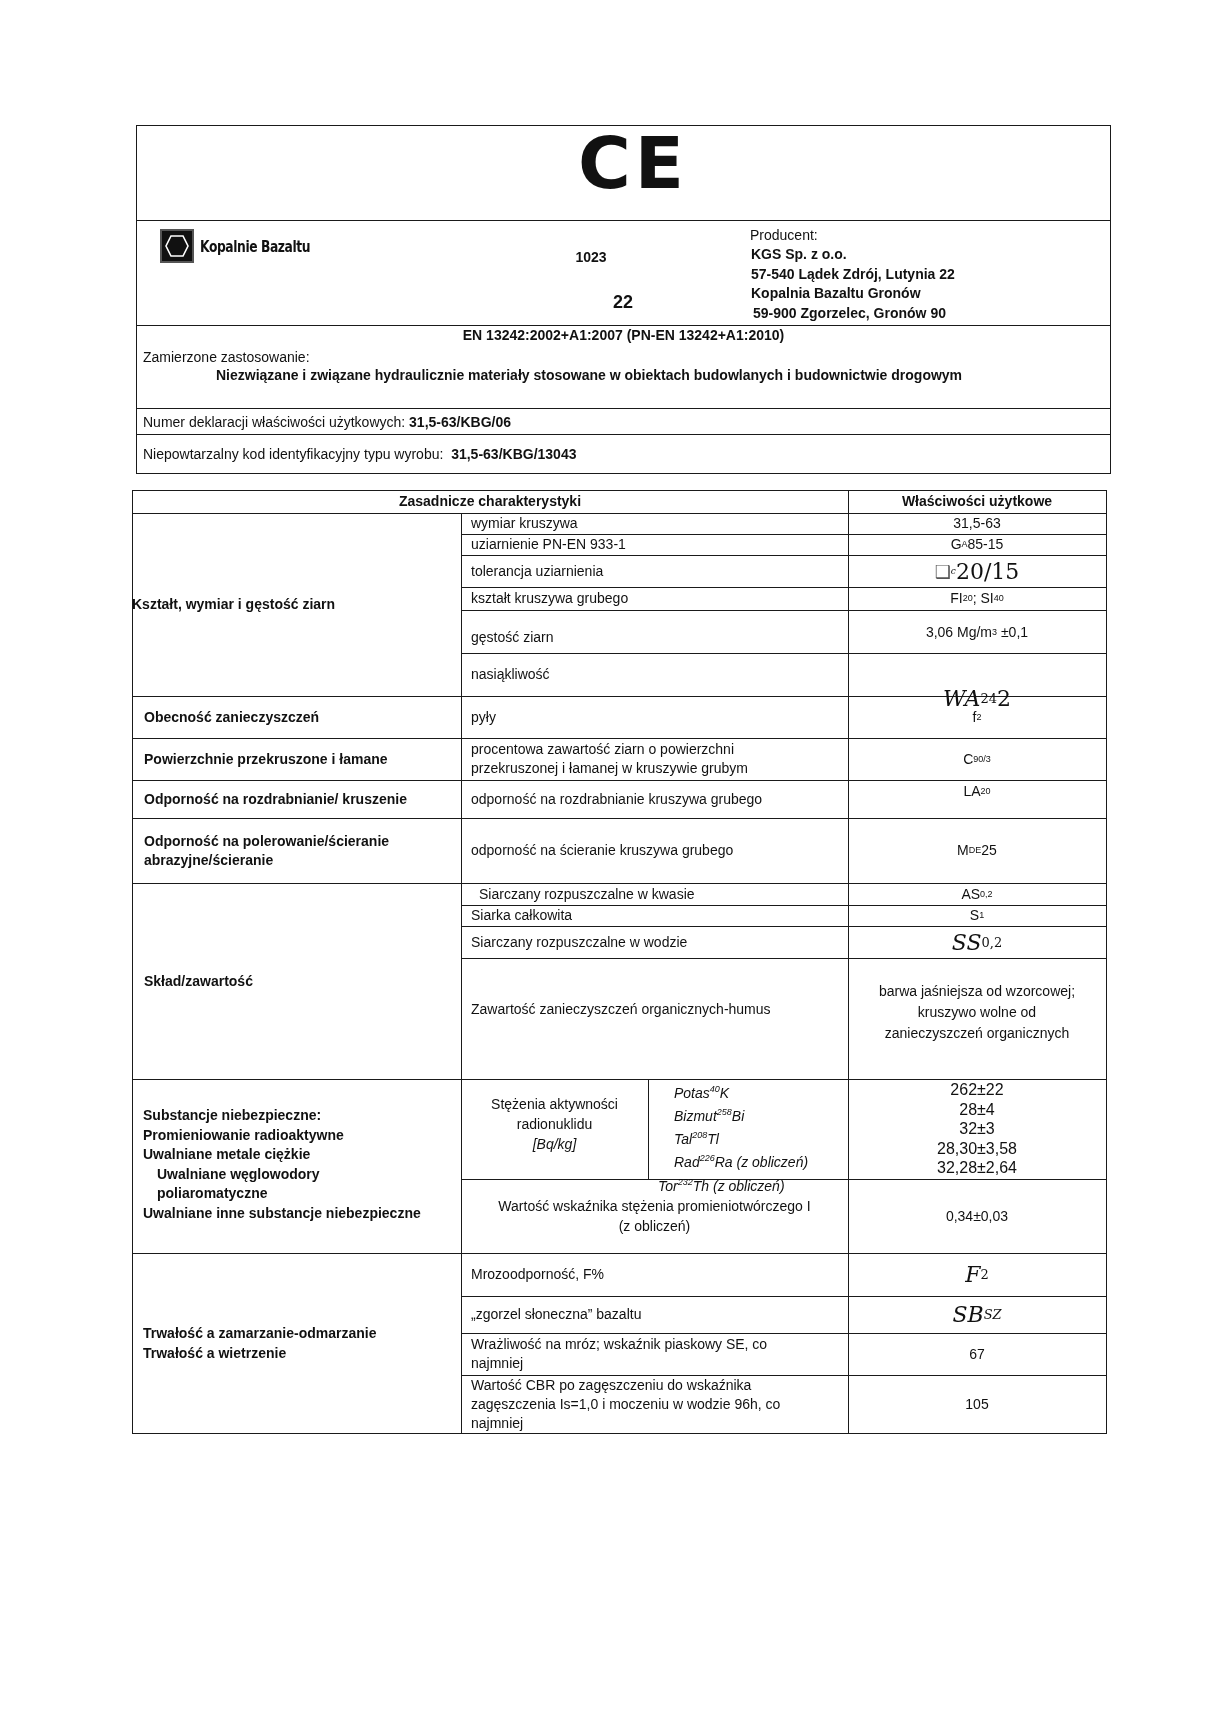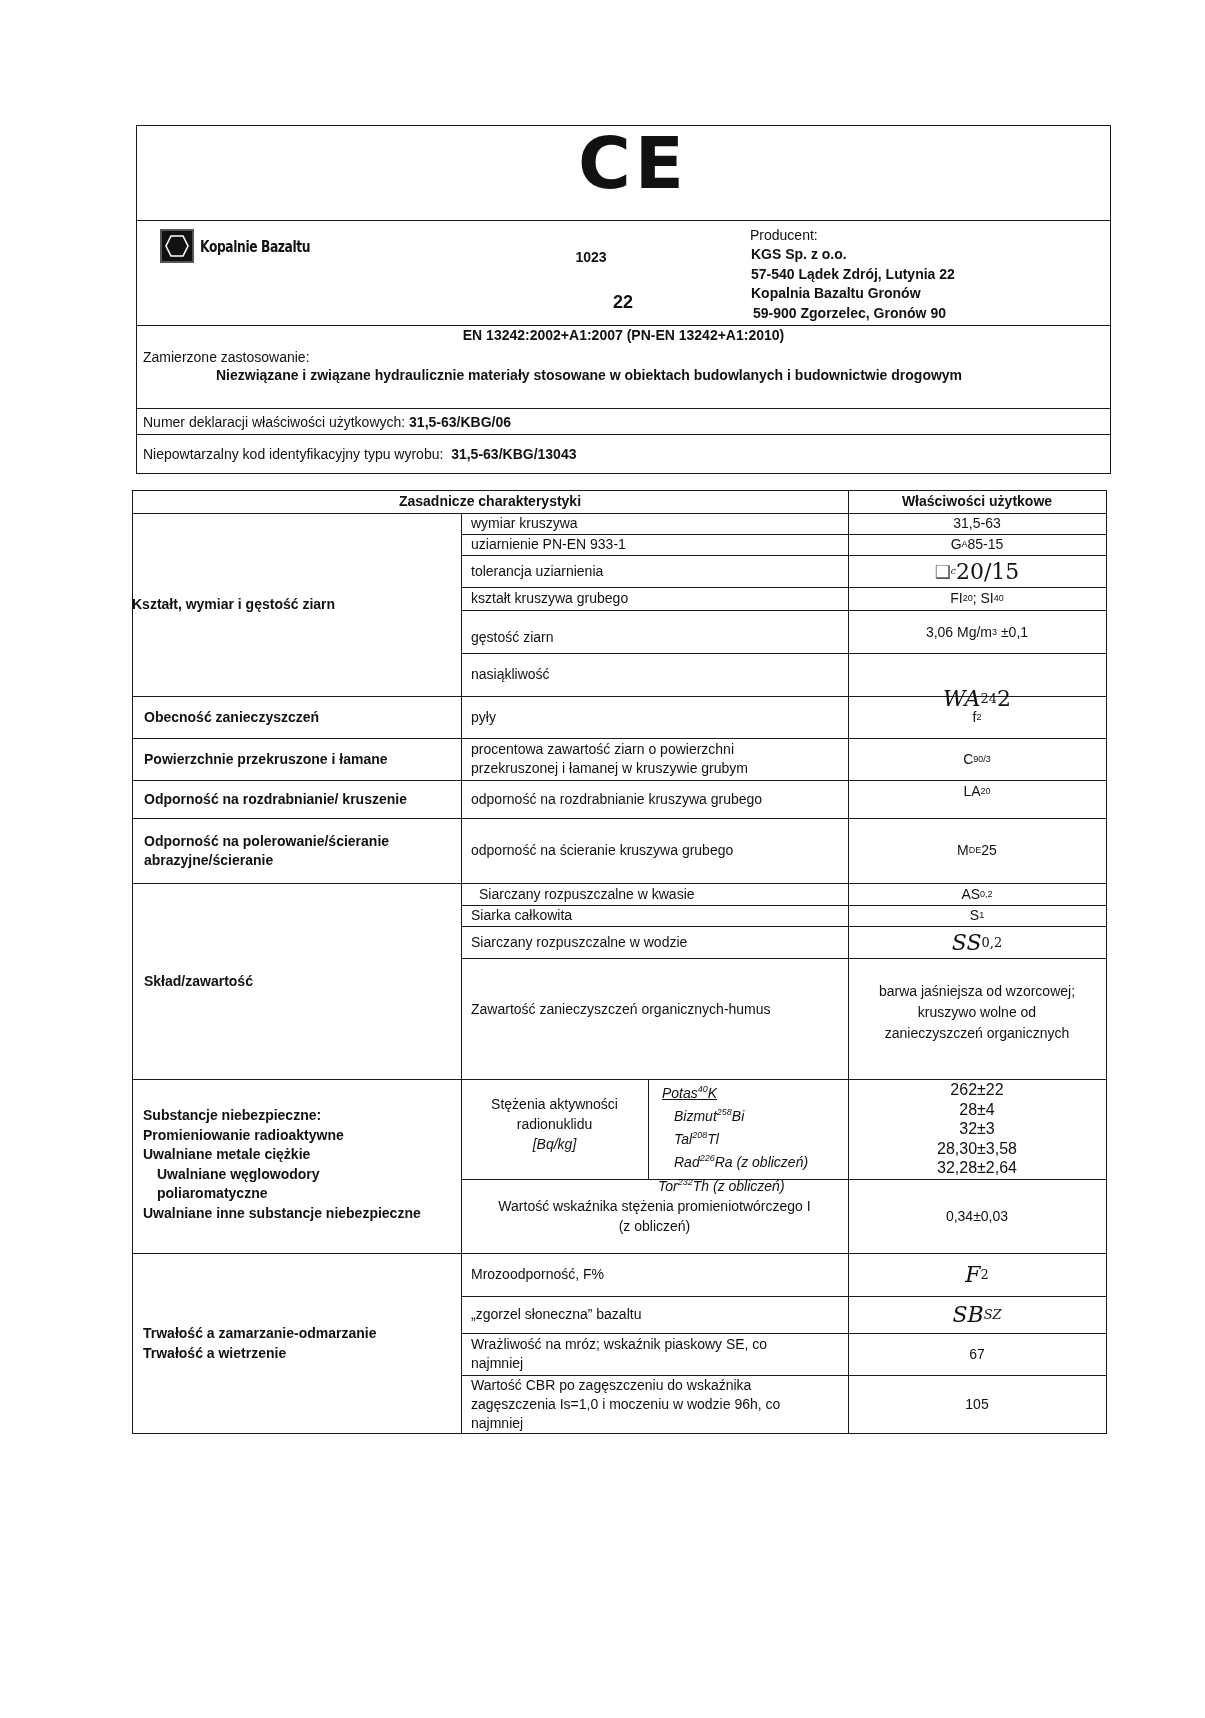--- a/index.html
+++ b/index.html
@@ -198,21 +198,21 @@
   <div>Uwalniane inne substancje niebezpieczne</div>
 </div>
 
 <div class="cell center" style="left:461px; top:1079px; width:187px; height:100px; flex-direction:column; padding-bottom:10px; line-height:20px;">
   <div>Stężenia aktywności</div>
   <div>radionuklidu</div>
   <div style="font-style:italic;">[Bq/kg]</div>
 </div>
 
 <div class="abs iso" style="left:650px; top:1080px;">
-  <div style="padding-left:12px;text-decoration:underline;"><span>Potas</span><sup>40</sup><span>K</span></div>
+  <div style="padding-left:24px;"><span>Potas</span><sup>40</sup><span>K</span></div>
   <div style="padding-left:24px;"><span>Bizmut</span><sup>258</sup><span>Bi</span></div>
   <div style="padding-left:24px;"><span>Tal</span><sup>208</sup><span>Tl</span></div>
   <div style="padding-left:24px;"><span>Rad</span><sup>226</sup><span>Ra</span><span style="white-space:pre;"> (z obliczeń)</span></div>
   <div style="padding-left:8px;"><span>Tor</span><sup>232</sup><span>Th</span><span style="white-space:pre;"> (z obliczeń)</span></div>
 </div>
 
 <div class="abs c" style="left:848px; top:1080px; width:258px; font-size:16px; line-height:19.5px;">
   <div>262±22</div>
   <div>28±4</div>
   <div>32±3</div>

